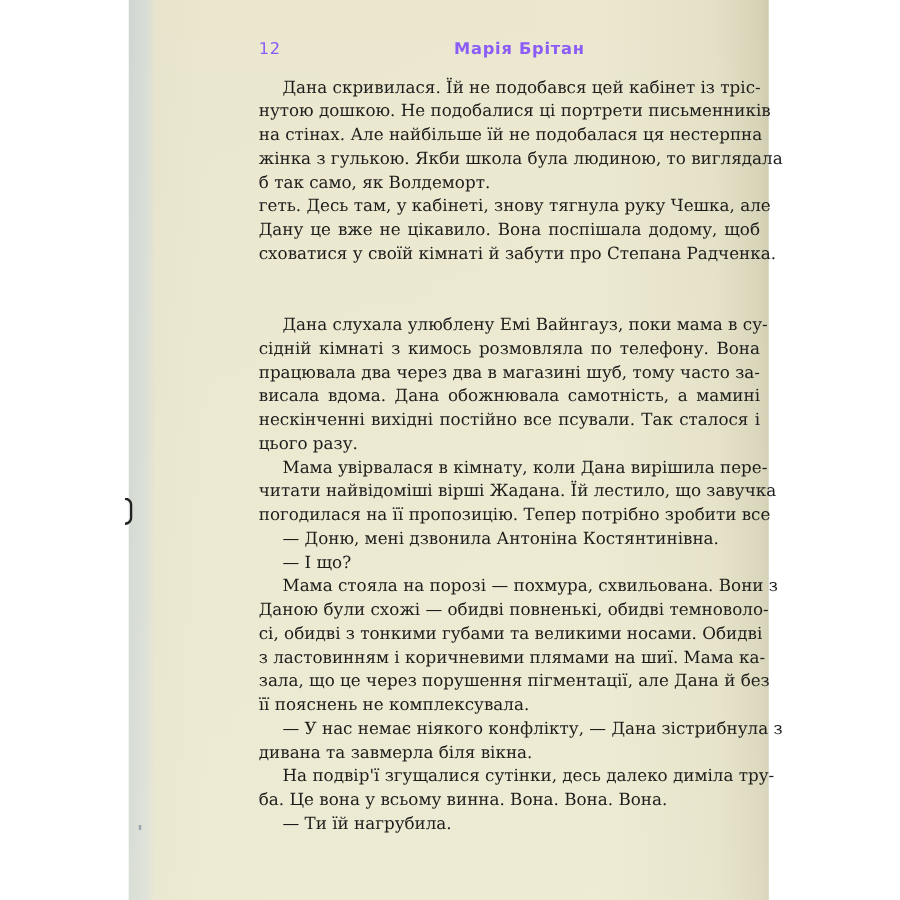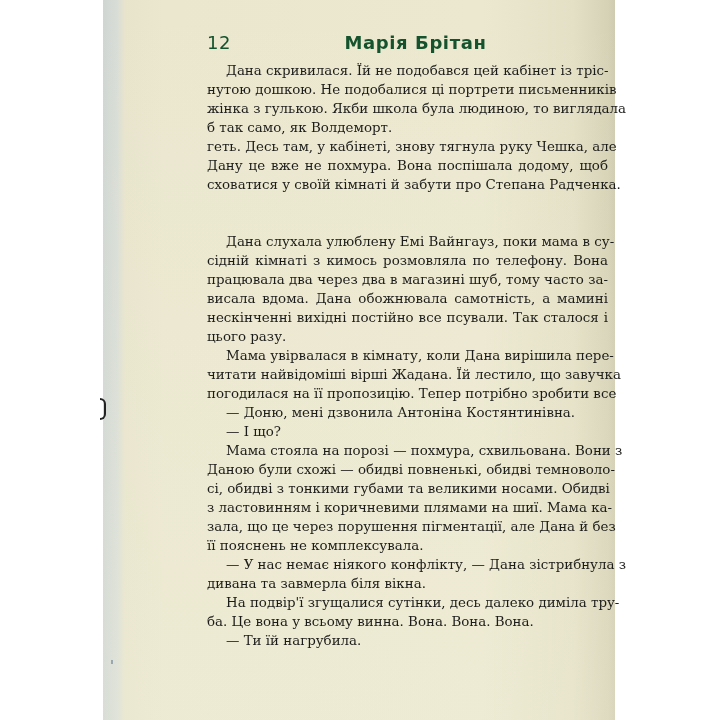--- a/index.html
+++ b/index.html
@@ -17,21 +17,21 @@
     .edge-mark {
       position: absolute; left: 100px; top: 398px; width: 6px; height: 22px;
       border: 2px solid #222; border-left: none; border-radius: 0 10px 10px 0;
       box-sizing: border-box;
     }
     .small-mark {
       position: absolute; left: 111px; top: 660px; width: 2px; height: 4px; background: #9aa6b0;
     }
     .header {
       position: absolute; left: 207px; top: 32px; width: 401px; height: 20px;
-      font-family: "DejaVu Sans", sans-serif; font-size: 18px; color: #14532d; letter-spacing: 0.6px;
+      font-family: "DejaVu Sans", sans-serif; font-size: 13px; color: #8b5cf6; letter-spacing: 0.6px;
     }
     .page-num { position: absolute; left: 0; top: 0; }
     .running-head { position: absolute; left: 16px; right: 0; top: 0; text-align: center; font-weight: bold; }
     .body-text {
       position: absolute; left: 207px; top: 61px; width: 401px;
       font-family: "DejaVu Serif", serif; font-size: 13.4px; line-height: 19px; color: #1c1c1a;
     }
     .line { display: block; white-space: nowrap; height: 19px; text-align: justify; text-align-last: justify; }
     .line.last { text-align-last: left; }
     .line.indent { padding-left: 19px; }
@@ -47,27 +47,28 @@
 <div class="header">
   <span class="page-num">12</span>
   <span class="running-head">Марія Брітан</span>
 </div>
 
 <div class="body-text">
 
   <div>
     <span class="line indent">Дана скривилася. Їй не подобався цей кабінет із тріс-</span>
     <span class="line">нутою дошкою. Не подобалися ці портрети письменників</span>
+    <span class="line">на стінах. Але найбільше їй не подобалася ця нестерпна</span>
     <span class="line">жінка з гулькою. Якби школа була людиною, то виглядала</span>
     <span class="line last">б так само, як Волдеморт.</span>
   </div>
 
   <div>
     <span class="line">геть. Десь там, у кабінеті, знову тягнула руку Чешка, але</span>
-    <span class="line">Дану це вже не похмура. Вона поспішала додому, щоб</span>
+    <span class="line">Дану це вже не цікавило. Вона поспішала додому, щоб</span>
     <span class="line last">сховатися у своїй кімнаті й забути про Степана Радченка.</span>
   </div>
   <div class="gap"></div>
   <div class="gap"></div>
 
   <div>
     <span class="line indent">Дана слухала улюблену Емі Вайнгауз, поки мама в су-</span>
     <span class="line">сідній кімнаті з кимось розмовляла по телефону. Вона</span>
     <span class="line">працювала два через два в магазині шуб, тому часто за-</span>
     <span class="line">висала вдома. Дана обожнювала самотність, а мамині</span>

